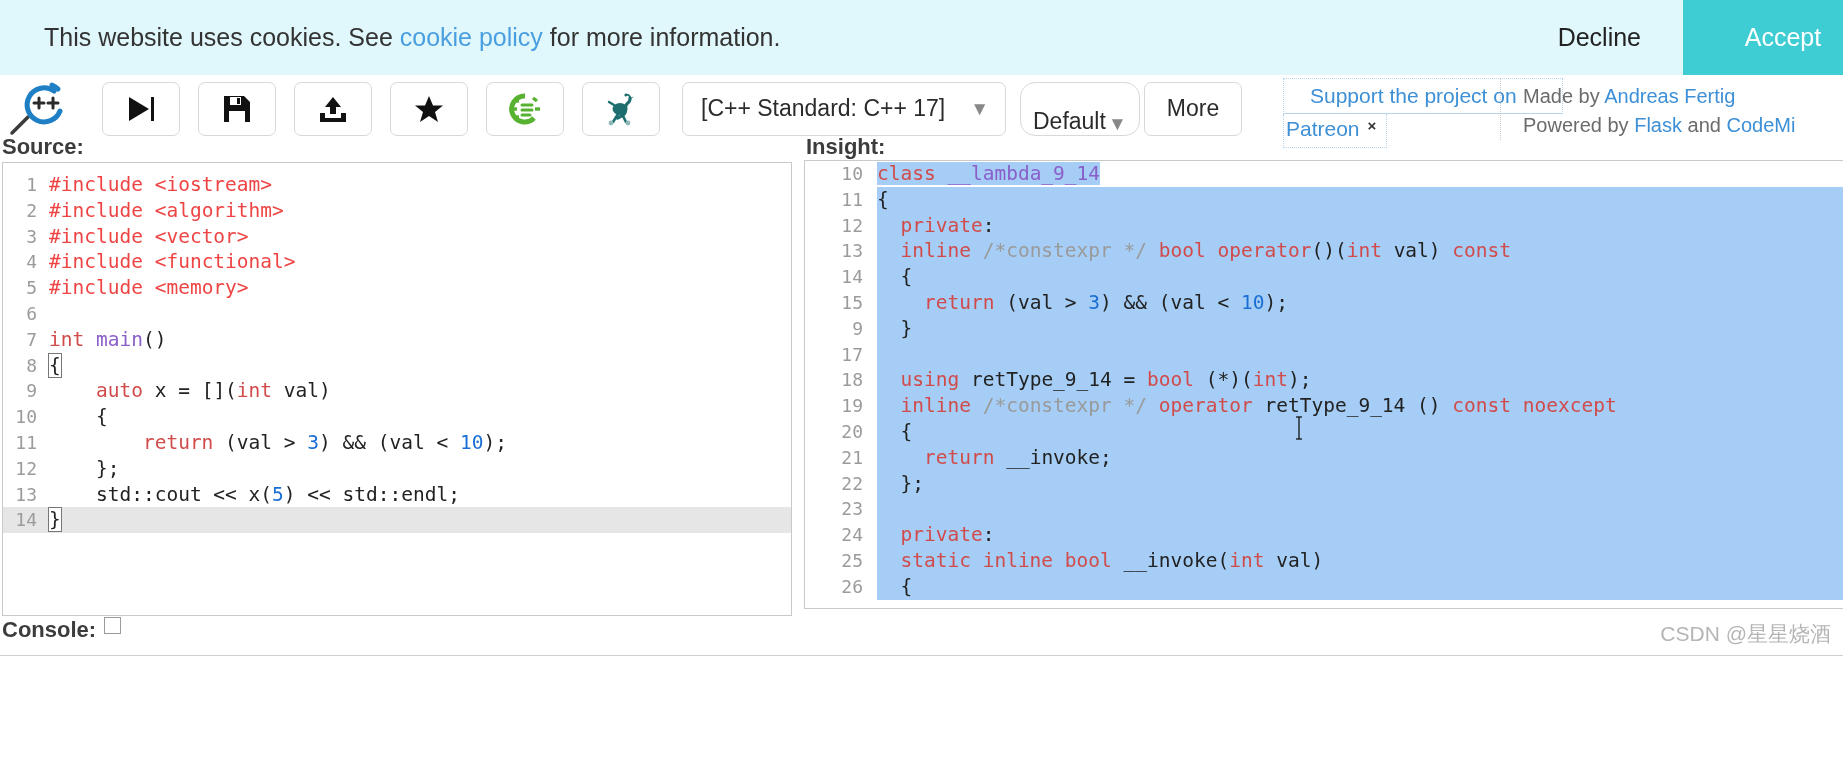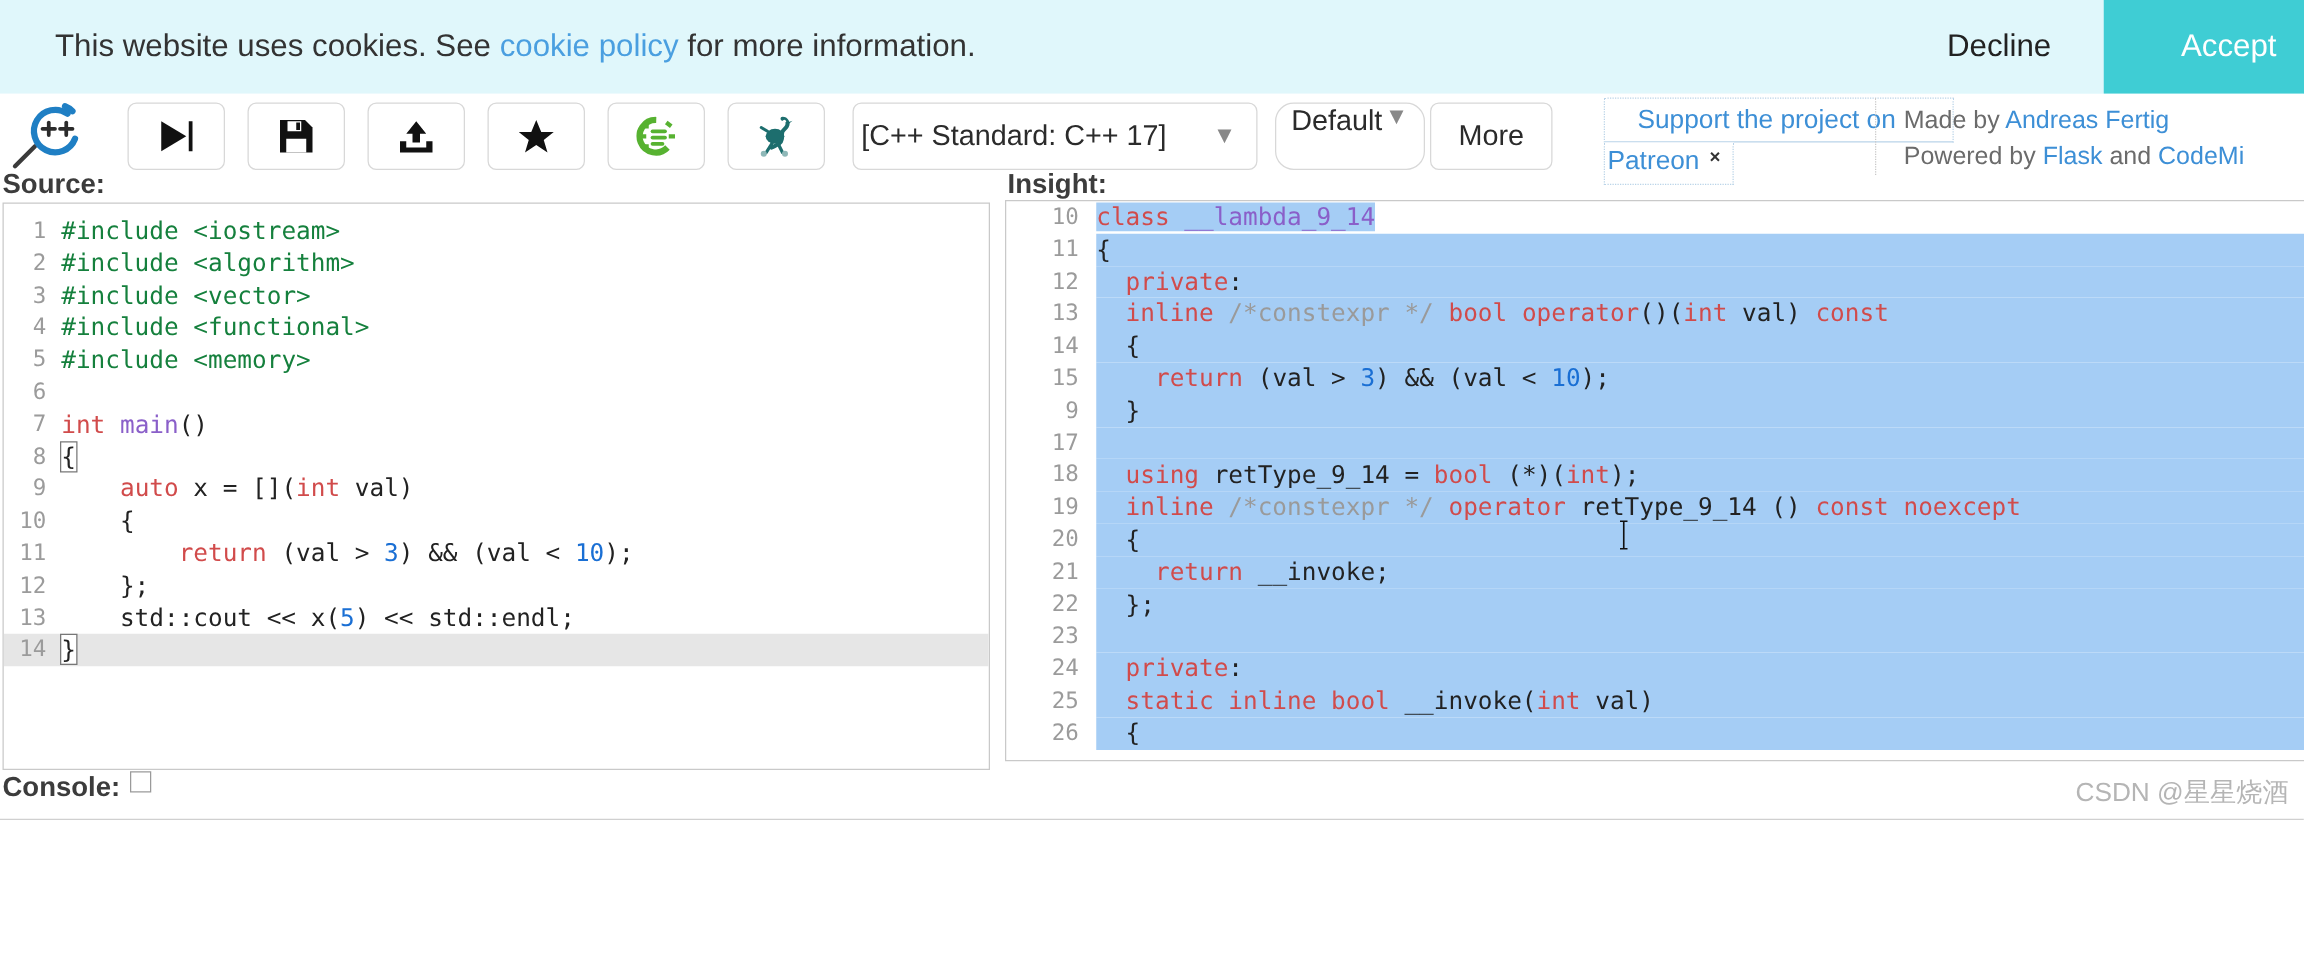--- a/index.html
+++ b/index.html
@@ -49,26 +49,26 @@
     border: 1px solid #d8d8d8; border-radius: 7px;
     background: #fff; display: flex; align-items: center; justify-content: center;
     cursor: pointer; flex: none;
   }
   .tb-btn svg { display: block; }
   #std-select {
     margin-left: 22px; width: 322px; height: 52px;
     border: 1px solid #d8d8d8; border-radius: 7px; background: #fff;
     display: flex; align-items: center; cursor: pointer; flex: none;
   }
-  #std-label { font-size: 23px; color: #2b2b2b; margin-left: 6px; white-space: nowrap; text-align: right; }
+  #std-label { font-size: 23px; color: #2b2b2b; margin-left: 18px; white-space: nowrap; text-align: right; }
   .caret { margin-left: auto; margin-right: 16px; color: #888; font-size: 19px; }
   #default-select {
     margin-left: 14px; width: 118px; height: 52px;
     border: 1px solid #d8d8d8; border-radius: 15px; background: #fff;
-    display: flex; align-items: flex-start; cursor: pointer; flex: none;
+    display: flex; align-items: flex-end; cursor: pointer; flex: none;
   }
   #default-label { font-size: 23px; color: #2b2b2b; margin-left: 12px; }
   #default-select .caret { margin-left: 2px; margin-right: 0; }
   #more-btn {
     margin-left: 4px; width: 96px; height: 52px;
     border: 1px solid #d8d8d8; border-radius: 7px; background: #fff;
     display: flex; align-items: center; justify-content: center;
     font-size: 23px; color: #2b2b2b; cursor: pointer; flex: none;
   }
 
@@ -125,21 +125,21 @@
   .ln {
     width: 46px; min-width: 46px; text-align: right;
     color: #9b9b9b; padding-right: 12px; box-sizing: border-box;
     user-select: none; font-size: 18px;
   }
   #insight-editor .ln { width: 72px; min-width: 72px; padding-right: 14px; }
   .code-txt { flex: 1; color: #222; }
 
   
   .kw   { color: #d14b4b; }
-  .pp   { color: #15803d; }
+  .pp   { color: #ef4444; }
   .num  { color: #1a6fd4; }
   .fn   { color: #8a5fc9; }
   .cm   { color: #9a9a9a; }
   .plain{ color: #222; }
 
   
   .active-line { background: #e6e6e6; }
   .bracket-box { outline: 1px solid #777; background: #fff; }
 
   

